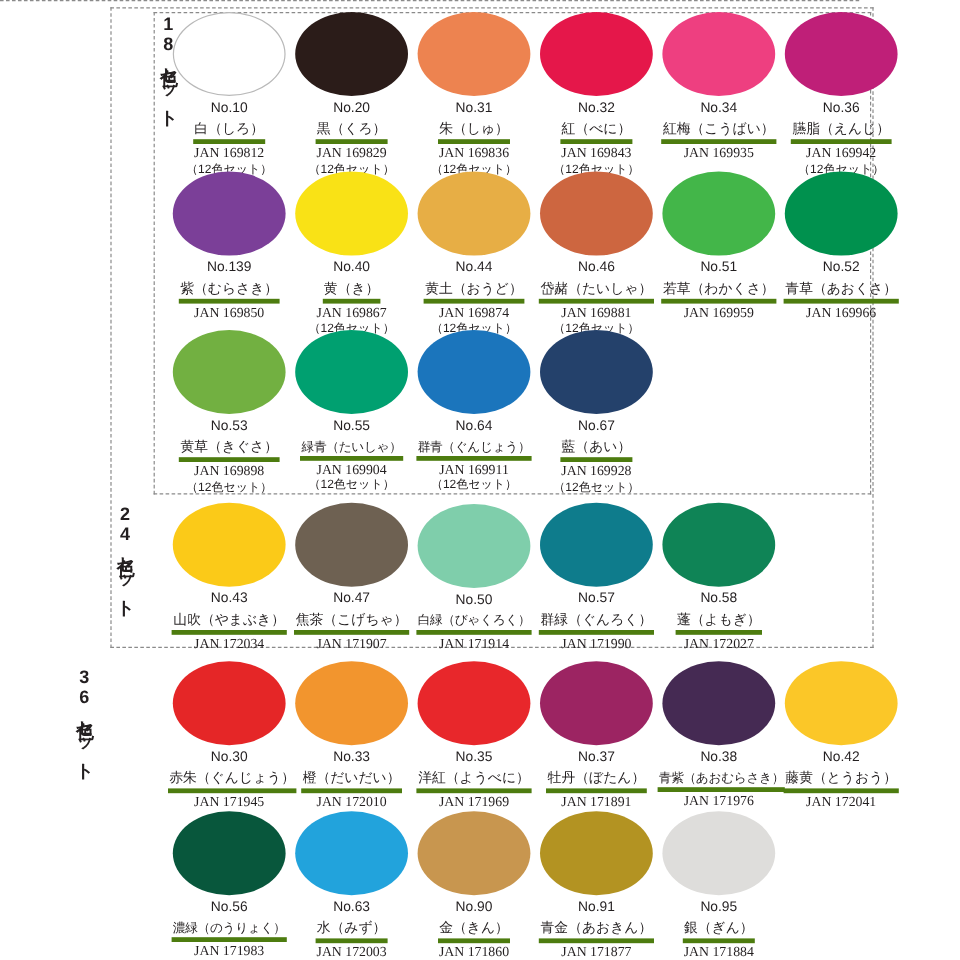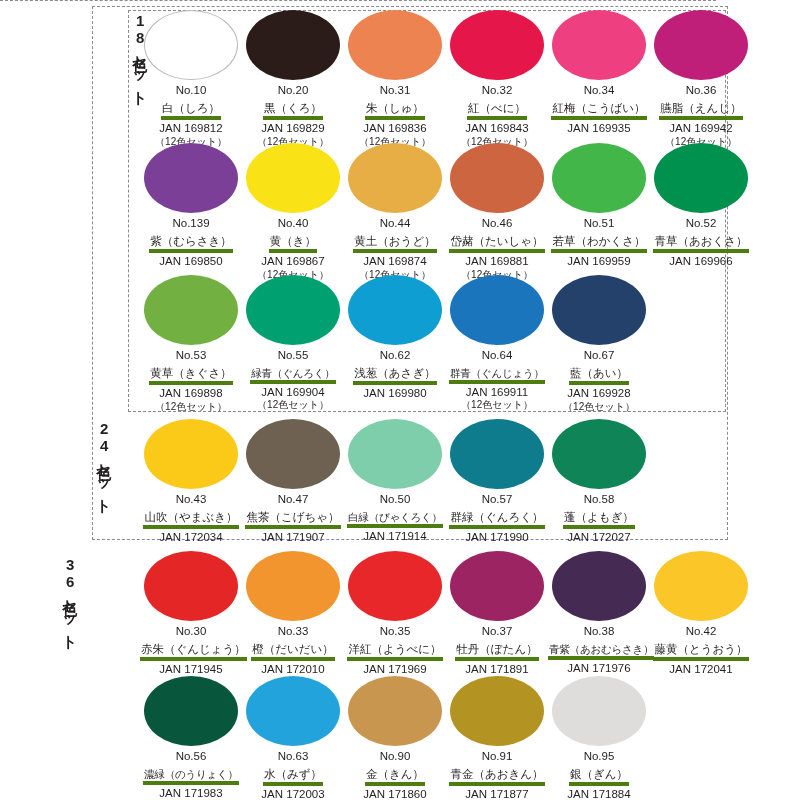--- a/index.html
+++ b/index.html
@@ -106,34 +106,35 @@
     border-bottom: 4px solid #4d7c0f;
     padding: 0 1px 1px 1px;
   }
   .jp.tight { font-size: 10.6px; letter-spacing: -0.3px; }
   .jan {
     font-size: 11.5px;
     line-height: 1.25;
     color: #231f20;
     white-space: nowrap;
     margin-top: 1px;
+    font-family: Liberation Serif, serif;
   }
   .setnote {
     font-size: 10px;
     line-height: 1.2;
     color: #231f20;
     white-space: nowrap;
     text-align: center;
   }
 
   
   #row-1 { left: 140px; top: 10px; }
   #row-2 { left: 140px; top: 143px; }
   #row-3 { left: 140px; top: 275px; }
-  #row-4 { left: 140px; top: 419px; }
+  #row-4 { left: 140px; top: 419px; align-items: center; }
   #row-5 { left: 140px; top: 551px; }
   #row-6 { left: 140px; top: 676px; }
 </style>
 </head>
 <body>
 
 <div id="page">
 
   <div class="dash-box" id="box-24"></div>
   <div class="dash-box" id="box-18"></div>
@@ -231,29 +232,23 @@
       <div class="cell">
         <div class="swatch" style="background: rgb(114, 176, 65);"></div>
         <div class="no">No.53</div>
         <div><span class="jp">黄草（きぐさ）</span></div>
         <div class="jan">JAN 169898</div>
         <div class="setnote">（12色セット）</div>
       </div>
       <div class="cell">
         <div class="swatch" style="background: rgb(0, 160, 112);"></div>
         <div class="no">No.55</div>
-        <div><span class="jp tight">緑青（ぐんろく）</span></div>
+        <div><span class="jp tight">緑青（たいしゃ）</span></div>
         <div class="jan">JAN 169904</div>
         <div class="setnote">（12色セット）</div>
-      </div>
-      <div class="cell">
-        <div class="swatch" style="background: rgb(15, 158, 210);"></div>
-        <div class="no">No.62</div>
-        <div><span class="jp">浅葱（あさぎ）</span></div>
-        <div class="jan">JAN 169980</div>
       </div>
       <div class="cell">
         <div class="swatch" style="background: rgb(27, 117, 188);"></div>
         <div class="no">No.64</div>
         <div><span class="jp tight">群青（ぐんじょう）</span></div>
         <div class="jan">JAN 169911</div>
         <div class="setnote">（12色セット）</div>
       </div>
       <div class="cell">
         <div class="swatch" style="background: rgb(36, 65, 107);"></div>

